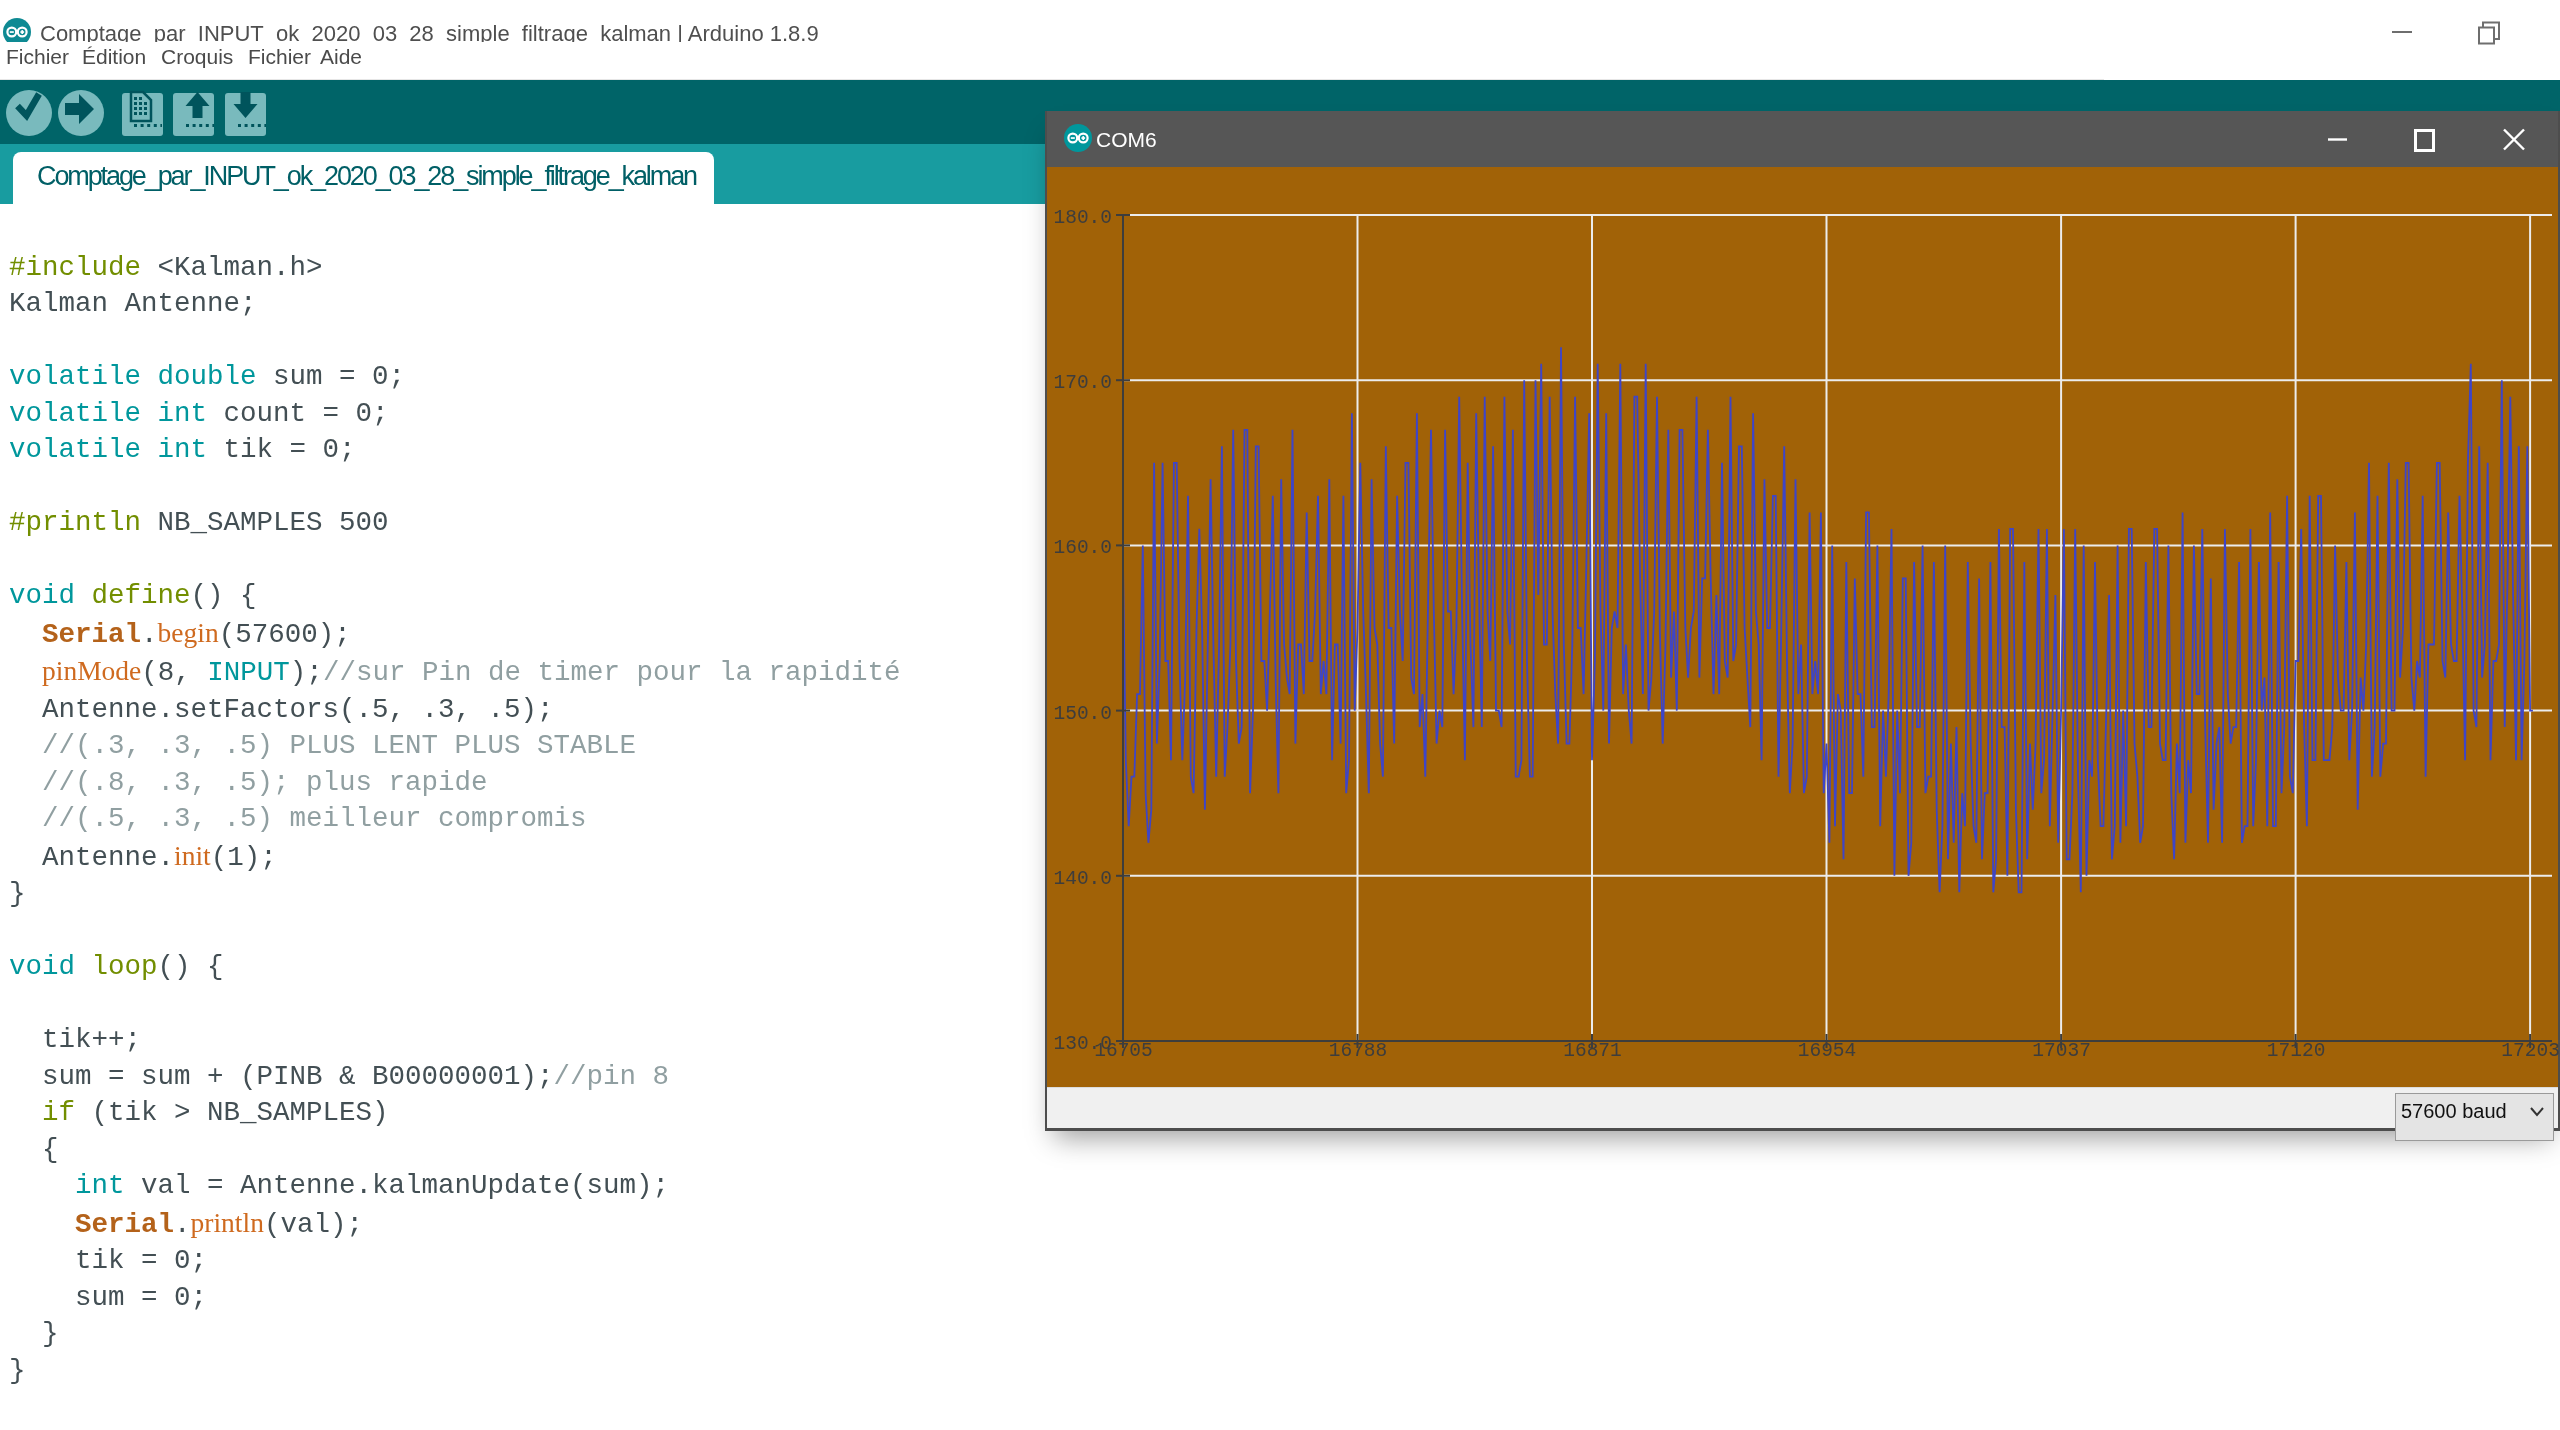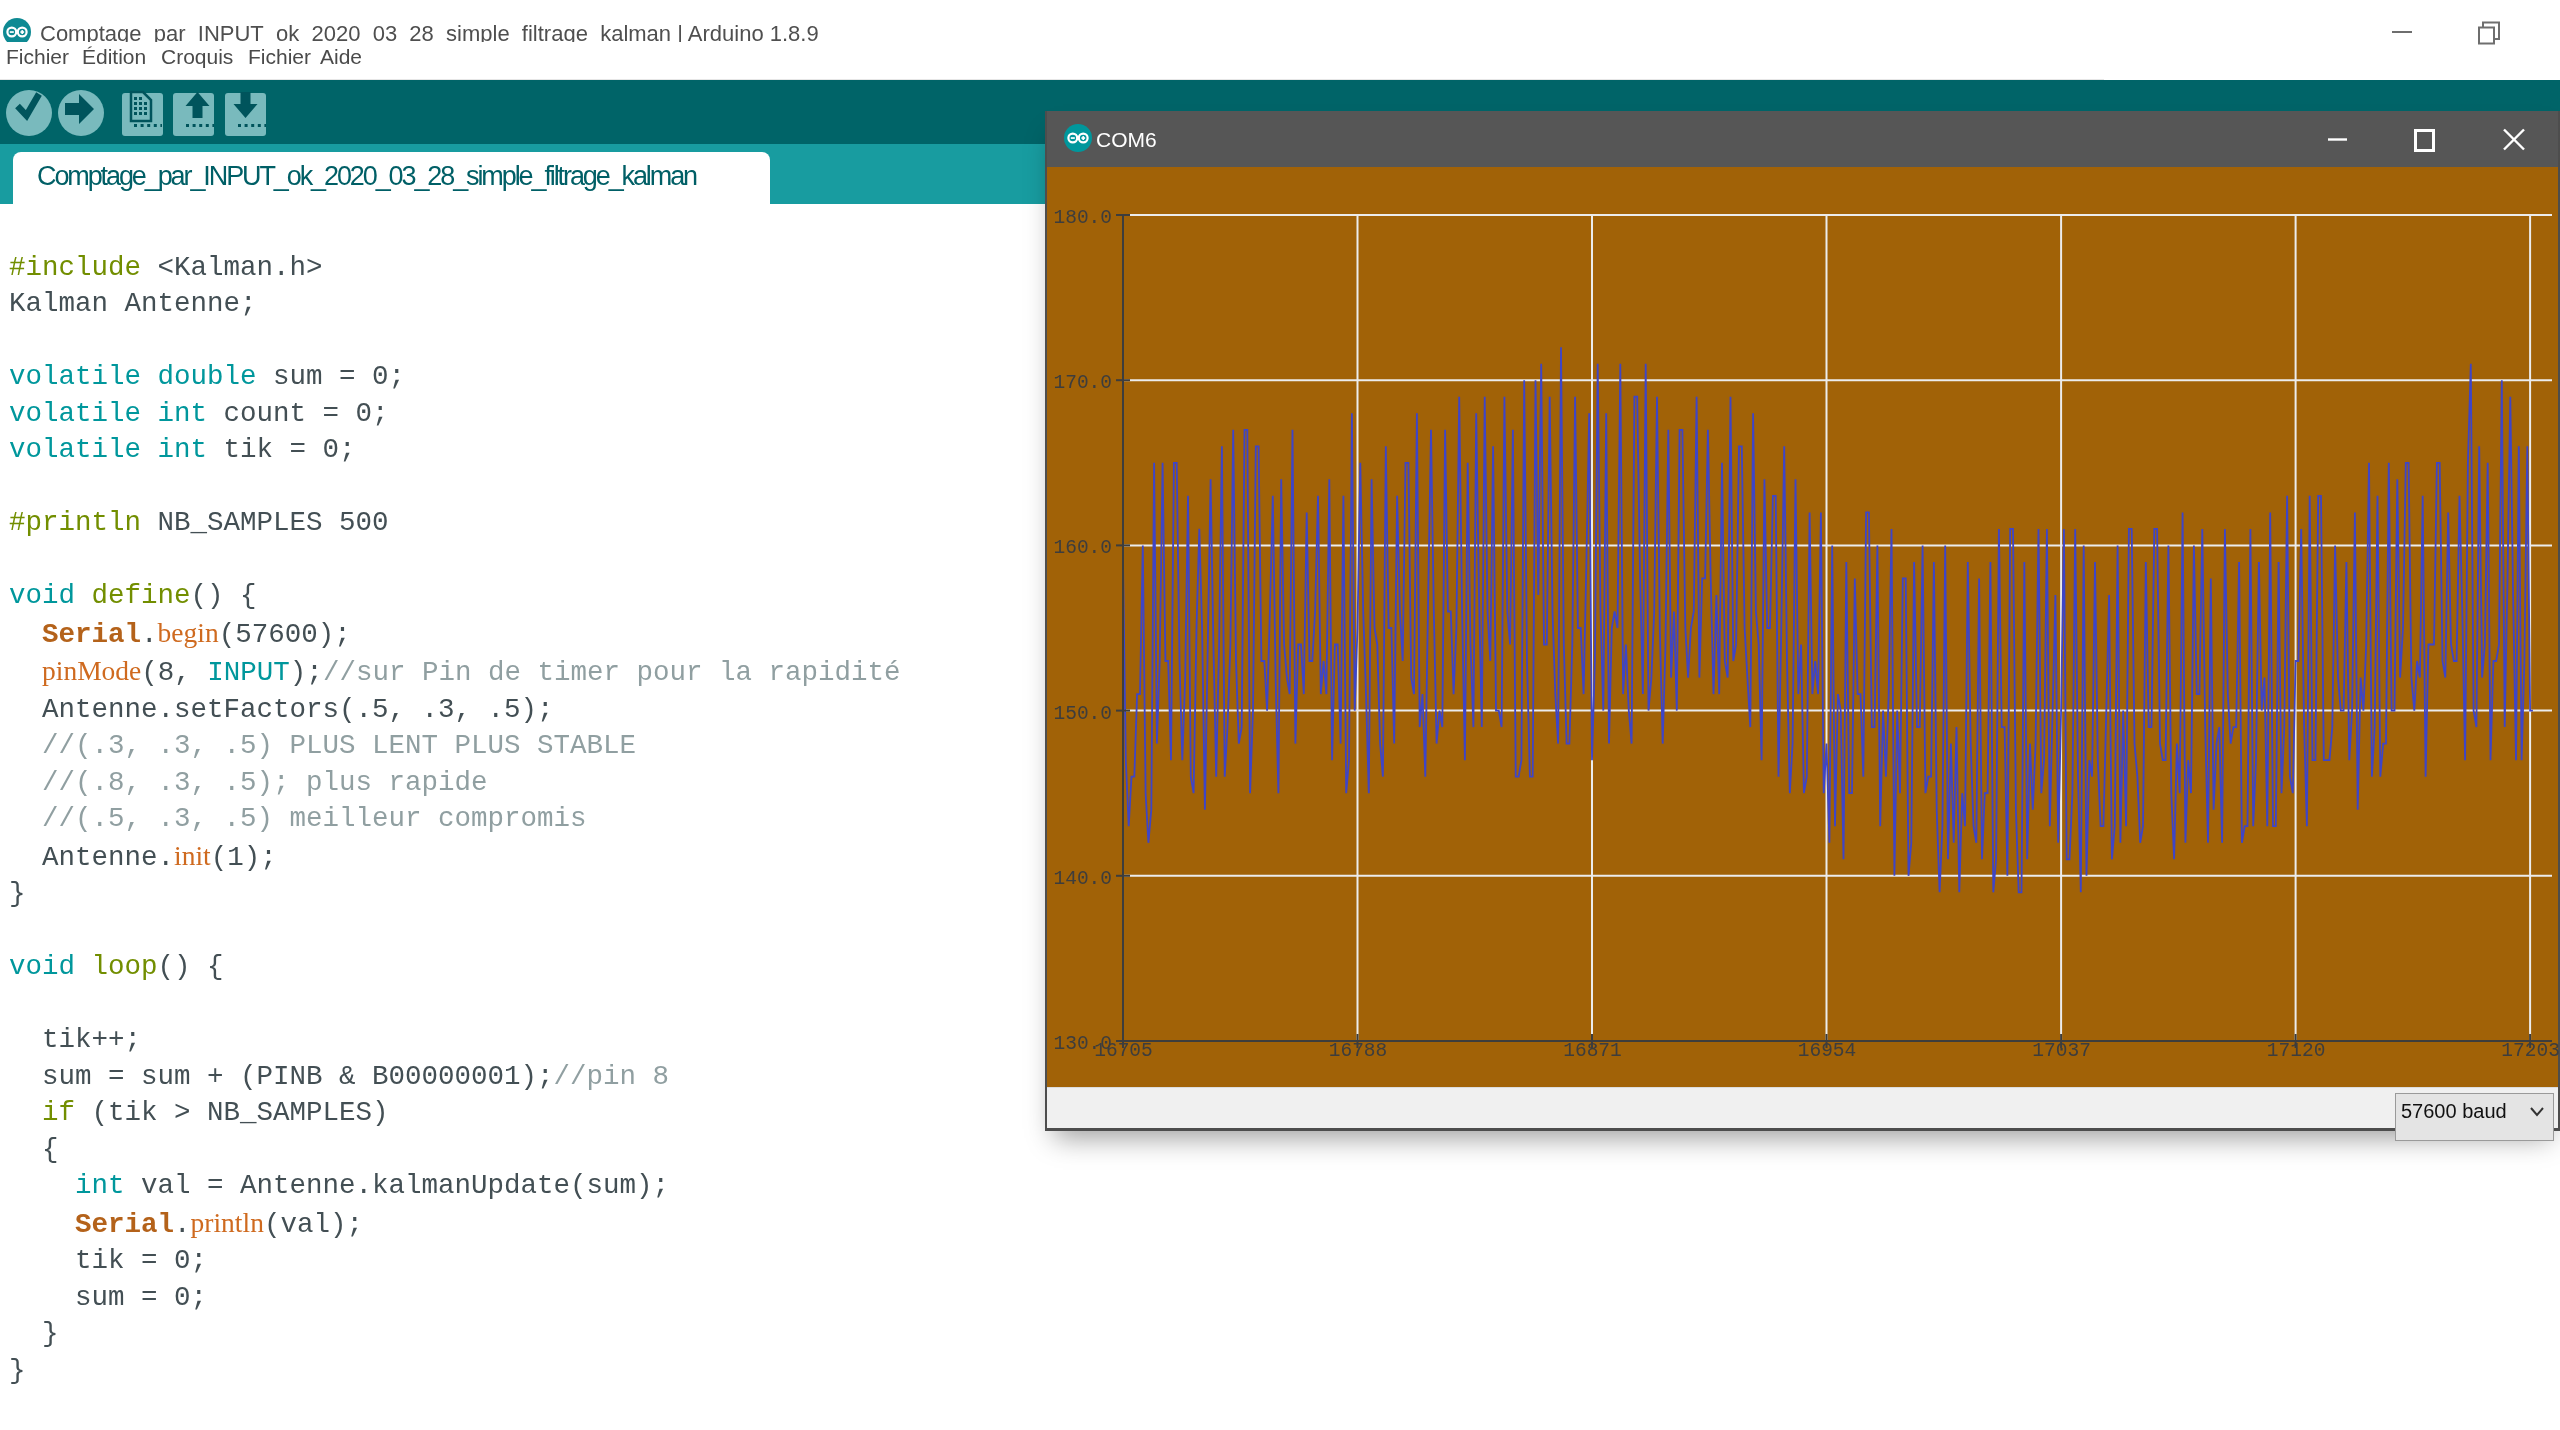--- a/index.html
+++ b/index.html
@@ -7,21 +7,21 @@
 .abs { position:absolute; }
 
 
 #titlebar { left:0; top:0; width:2560px; height:42px; background:#fff;margin-top:12px; }
 #title-text { left:40px; top:0; height:42px; line-height:44px; font-size:22px; color:#4f4f4f; }
 #menubar { left:0; top:42px; width:2104px; height:38px; background:#fff;
   border-bottom:1px solid #e6e6e6; font-size:21px; color:#4a4a4a; }
 #menubar span { position:absolute; top:3px; }
 #toolbar { left:0; top:80px; width:2560px; height:64px; background:#006468; }
 #tabstrip { left:0; top:144px; width:2560px; height:60px; background:#189CA0; }
-#tab { left:13px; top:8px; width:757px; height:52px; background:#fff; border-radius:8px 8px 0 0; }
+#tab { left:13px; top:8px; width:701px; height:52px; background:#fff; border-radius:8px 8px 0 0; }
 #tab span { position:absolute; left:24px; top:9px; font-size:27px; letter-spacing:-2.1px; color:#005f66; white-space:nowrap; }
 .btn { position:absolute; background:#79babd; }
 .circ { border-radius:50%; width:46px; height:46px; top:10px; }
 .sq { width:41px; height:43px; top:13px; border-radius:3px; }
 
 
 #code { left:9px; top:249.5px; font-family:"Liberation Mono", monospace;
   font-size:27.5px; line-height:36.5px; color:#434f54; white-space:pre; }
 #code .k { color:#00979c; }
 #code .o { color:#728E00; }

